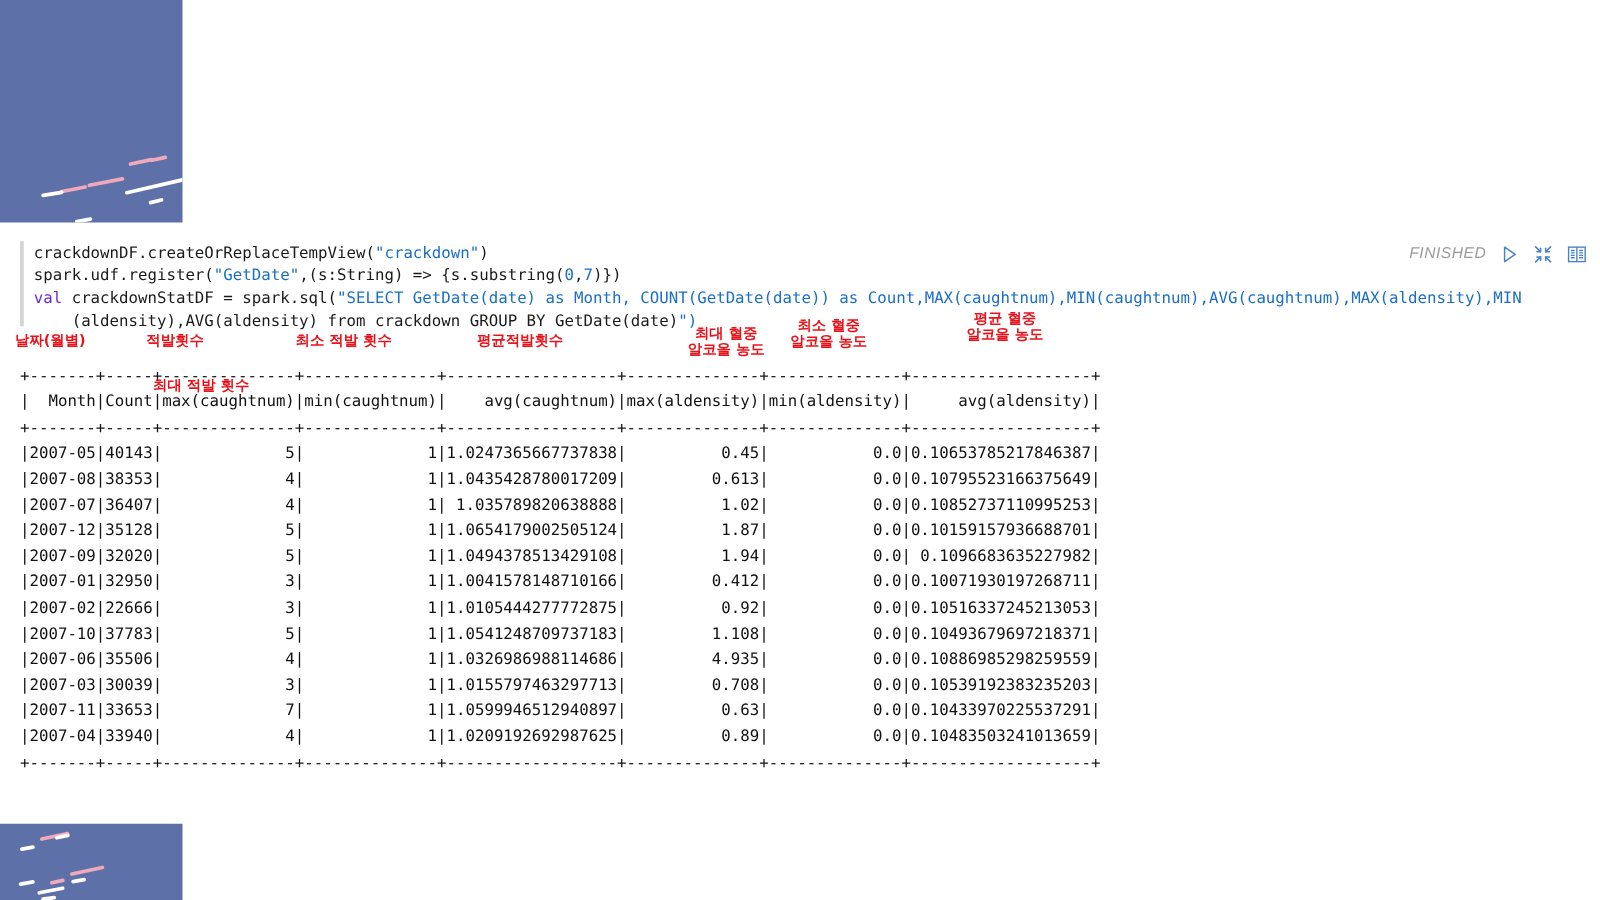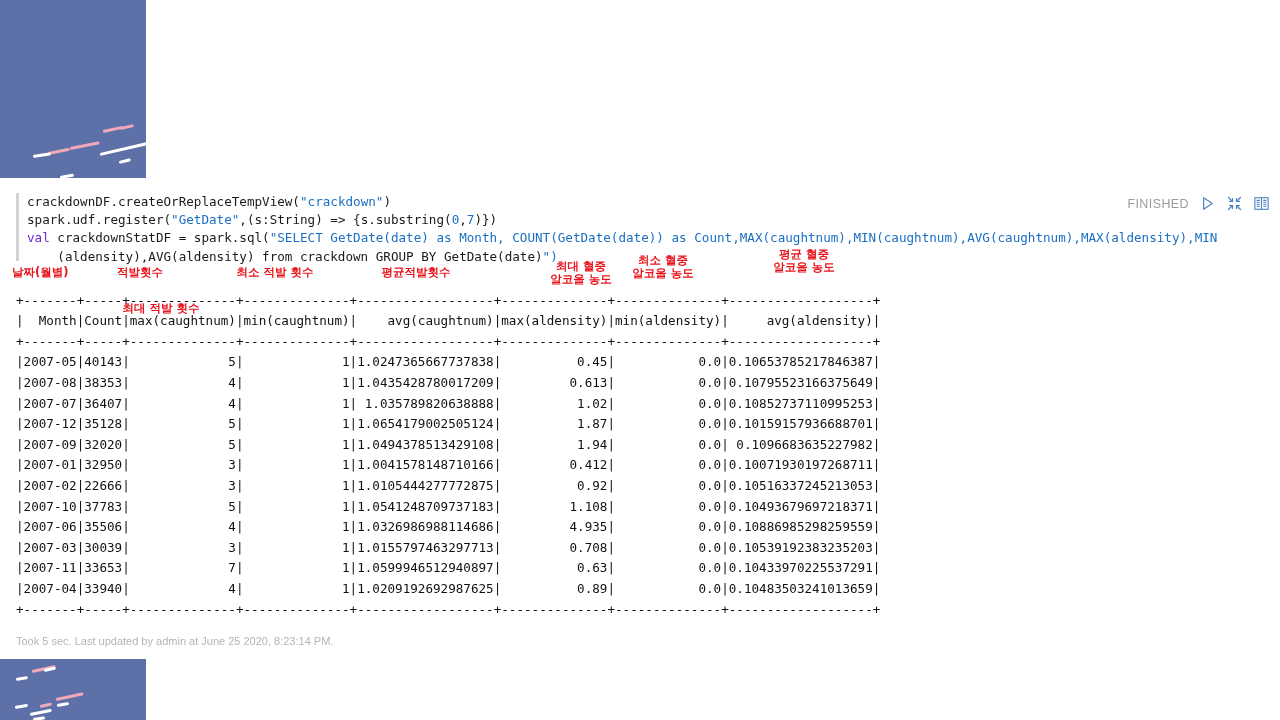--- a/index.html
+++ b/index.html
@@ -69,22 +69,22 @@
   .kw  { color: #6d28d9; }
   .str { color: #1a6fc4; }
   .num { color: #1a6fc4; }
 
   
   #status-strip {
     position: absolute;
     right: 10px;
     top: 195px;
     display: flex;
-    align-items: center;
     gap: 10px;
+    font-style: italic;
   }
   #finished-label {
     font-family: "Liberation Sans", sans-serif;
     font-size: 12.5px;
     color: #9b9b9b;
     letter-spacing: .4px;
   }
   .sicon {
     width: 17px;
     height: 17px;
@@ -218,21 +218,20 @@
 |2007-01|32950|             3|             1|1.0041578148710166|         0.412|           0.0|0.10071930197268711|
 |2007-02|22666|             3|             1|1.0105444277772875|          0.92|           0.0|0.10516337245213053|
 |2007-10|37783|             5|             1|1.0541248709737183|         1.108|           0.0|0.10493679697218371|
 |2007-06|35506|             4|             1|1.0326986988114686|         4.935|           0.0|0.10886985298259559|
 |2007-03|30039|             3|             1|1.0155797463297713|         0.708|           0.0|0.10539192383235203|
 |2007-11|33653|             7|             1|1.0599946512940897|          0.63|           0.0|0.10433970225537291|
 |2007-04|33940|             4|             1|1.0209192692987625|          0.89|           0.0|0.10483503241013659|
 +-------+-----+--------------+--------------+------------------+--------------+--------------+-------------------+</pre>
 
 
-  <div id="footer-note">Took 5 sec. Last updated by admin at June 25 2020, 8:23:14 PM.</div>
 
   <div class="annot" style="left:12px;  top:266px; width:54px;">날짜(월별)</div>
   <div class="annot" style="left:66px;  top:266px; width:52px;margin-left:48px;">적발횟수</div>
   <div class="annot" style="left:113px; top:266px; width:96px;margin-top:36px;">최대 적발 횟수</div>
   <div class="annot" style="left:227px; top:266px; width:96px;">최소 적발 횟수</div>
   <div class="annot" style="left:372px; top:266px; width:88px;">평균적발횟수</div>
   <div class="annot" style="left:535px; top:260px; width:92px;">최대 혈중
 알코올 농도</div>
   <div class="annot" style="left:617px; top:254px; width:92px;">최소 혈중
 알코올 농도</div>

